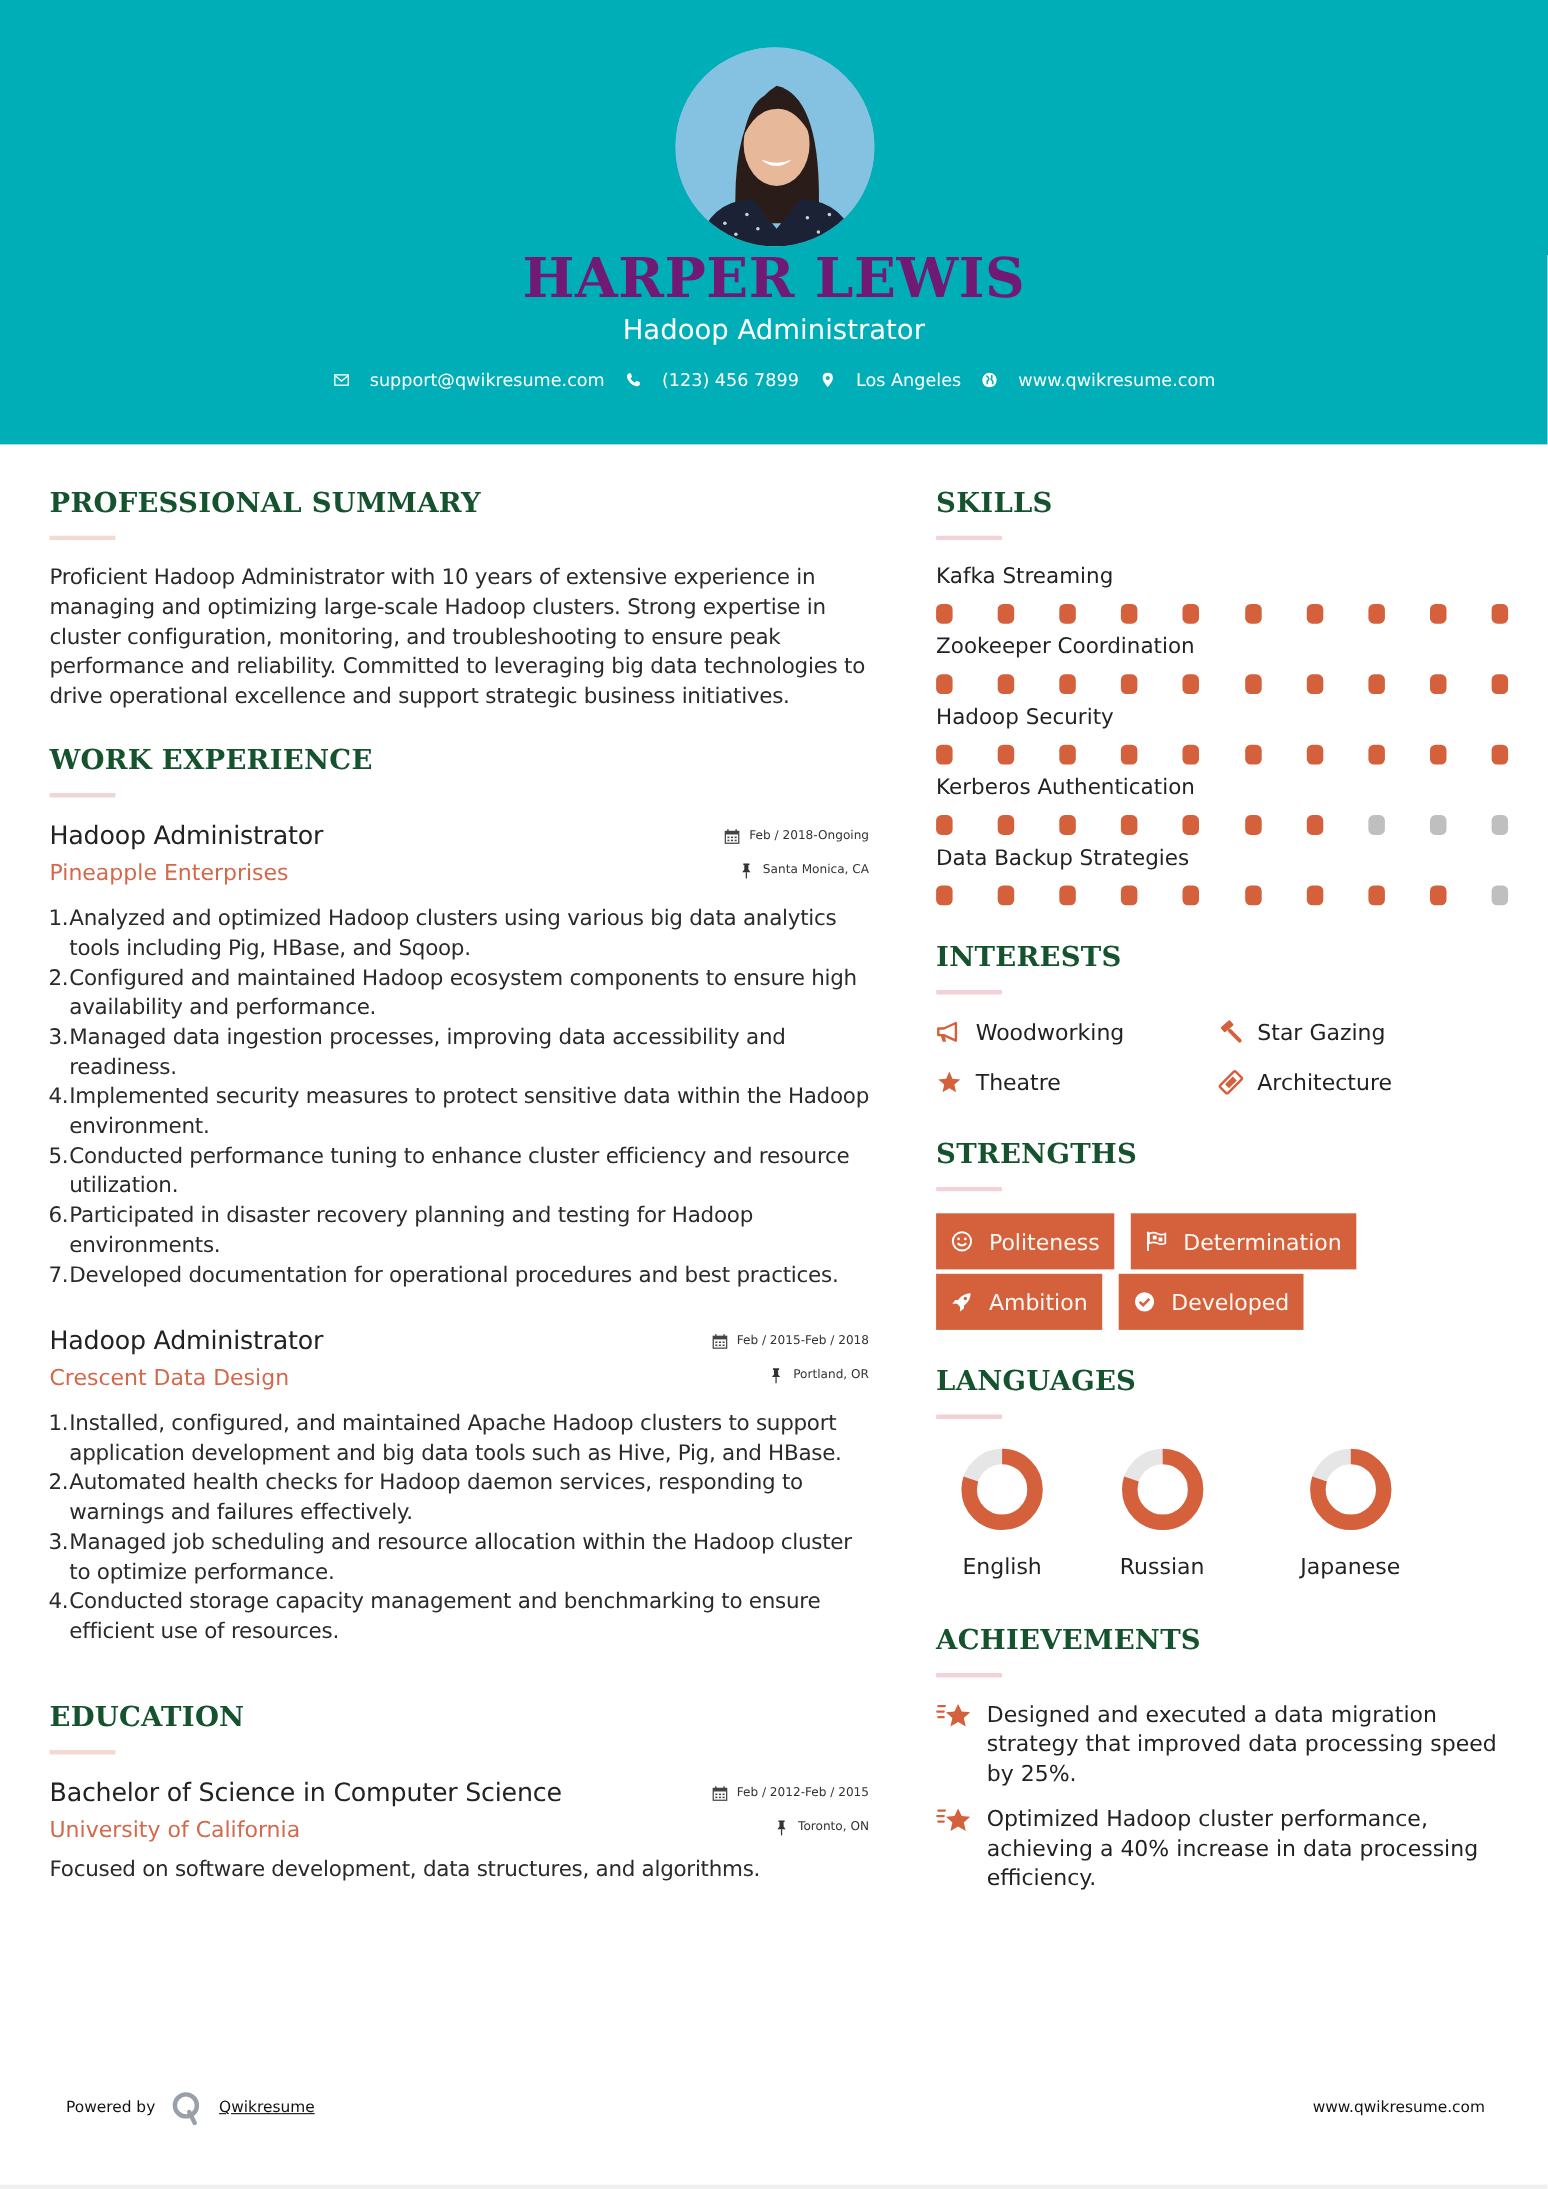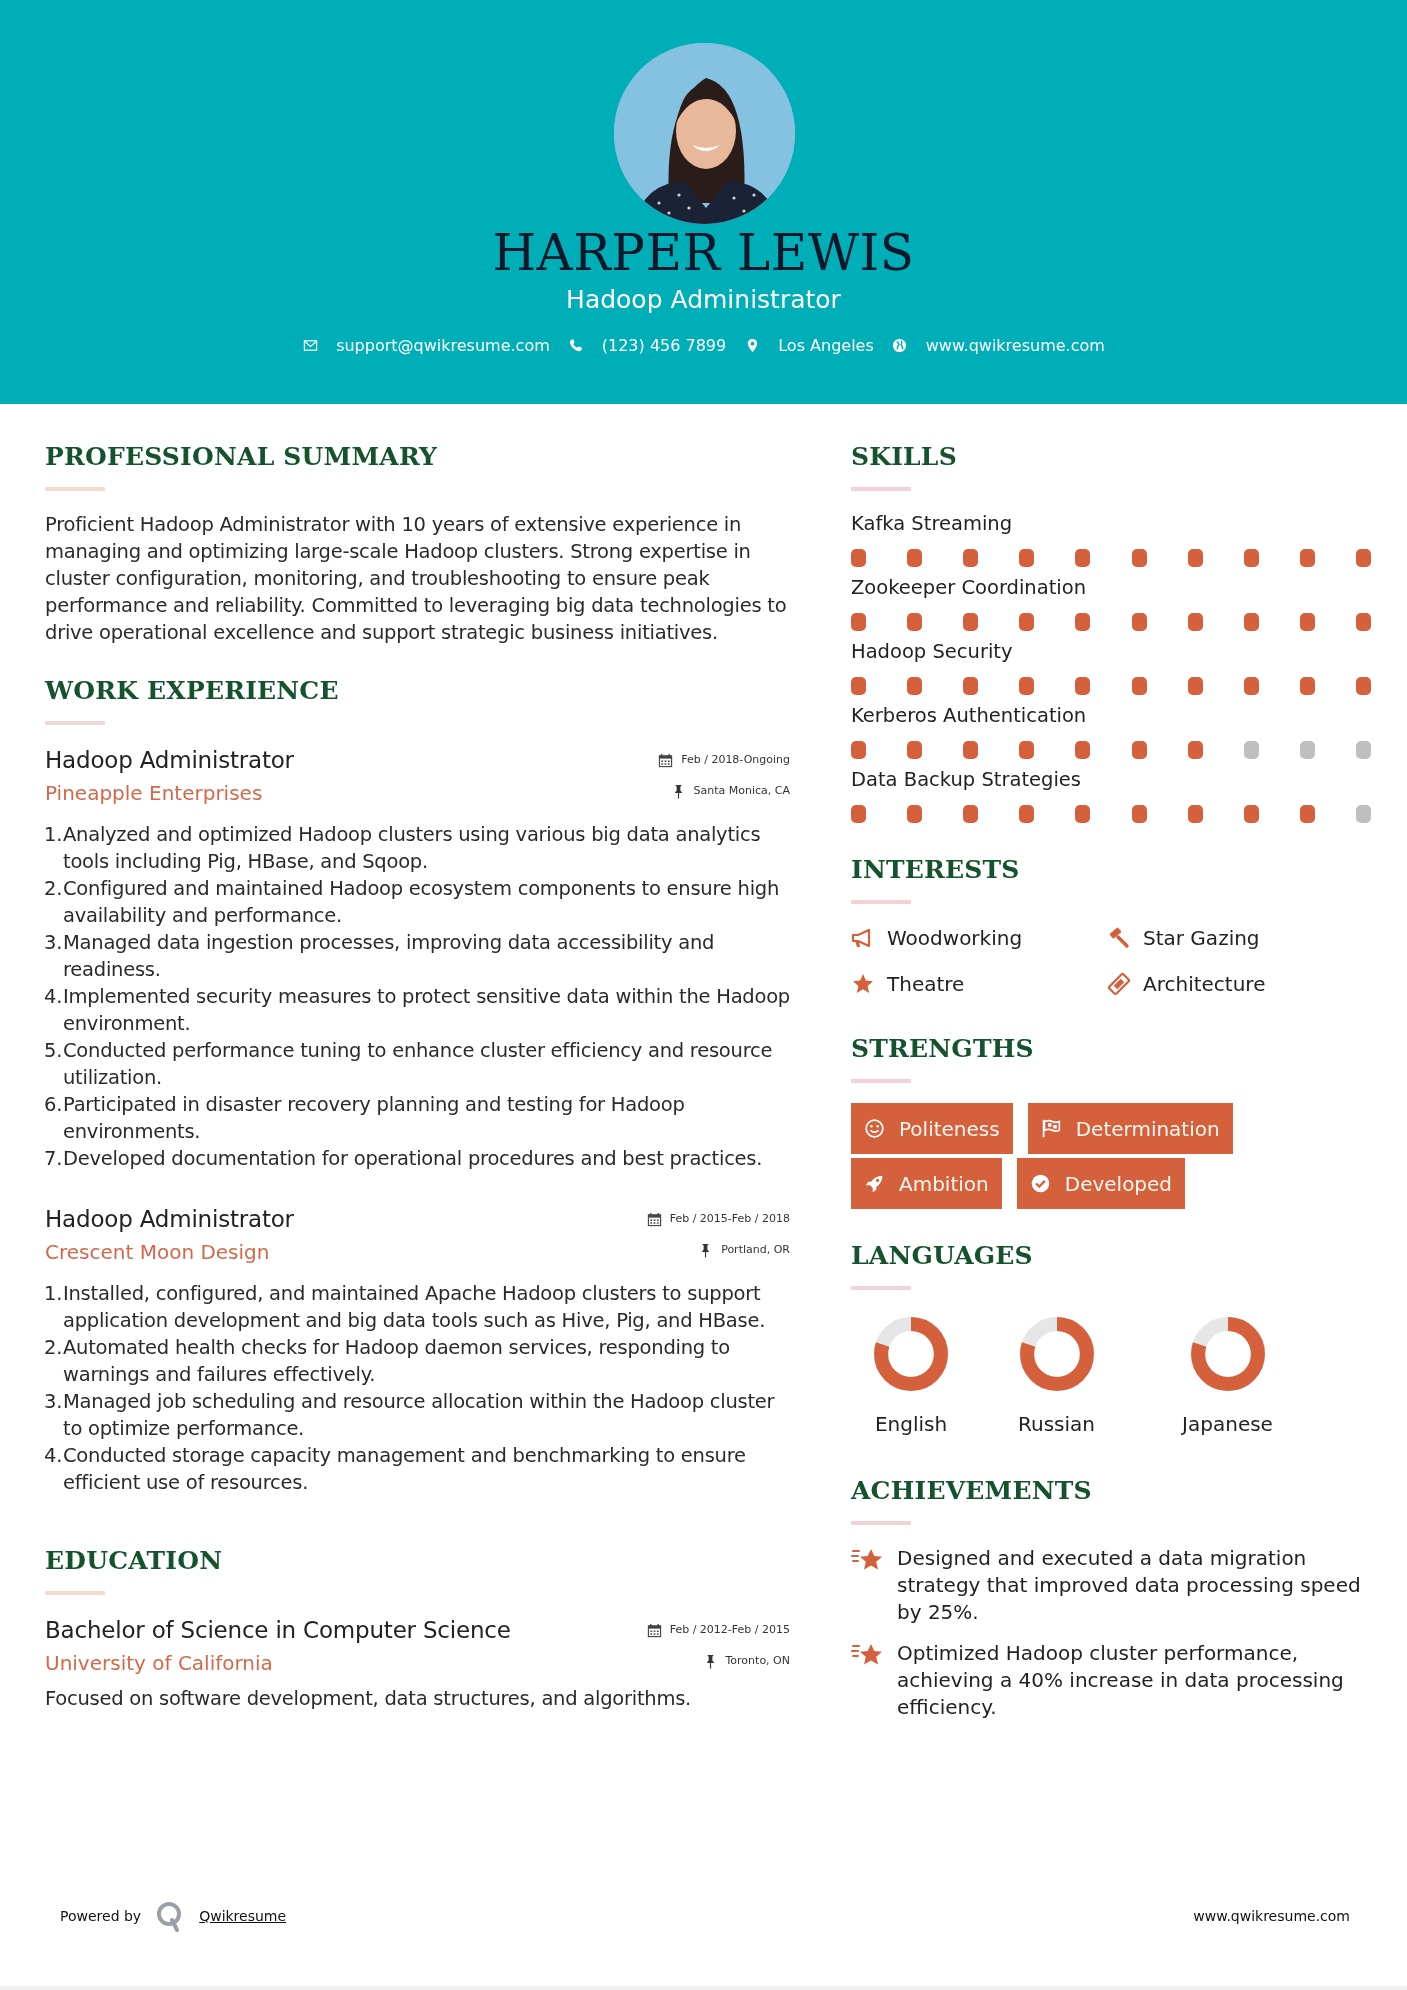--- a/index.html
+++ b/index.html
@@ -3,21 +3,21 @@
 <meta charset="utf-8">
 <style>
   * { box-sizing: border-box; margin: 0; padding: 0; }
   html, body { width: 1407px; height: 1990px; background: #ffffff; overflow: hidden; }
   body { font-family: "DejaVu Sans", sans-serif; color: #222222; position: relative; }
 
   
   .header { position: absolute; left: 0; top: 0; width: 1407px; height: 404px; background: #00aeb8; }
   .avatar { position: absolute; left: 614px; top: 43px; width: 181px; height: 181px; border-radius: 50%; background: #85c1e0; overflow: hidden; }
   .avatar svg { width: 100%; height: 100%; display: block; }
-  .name { position: absolute; left: 0; top: 224px; width: 1407px; text-align: center; font-family: "DejaVu Serif", serif; font-weight: normal; font-size: 50px; color: #0f172a; letter-spacing: 0.5px; line-height: 58px; }
+  .name { position: absolute; left: 0; top: 224px; width: 1407px; text-align: center; font-family: "DejaVu Serif", serif; font-weight: bold; font-size: 50px; color: #701a75; letter-spacing: 0.5px; line-height: 58px; }
   .title { position: absolute; left: 0; top: 283px; width: 1407px; text-align: center; font-size: 25px; color: #ffffff; line-height: 34px; }
   .contacts { position: absolute; left: 0; top: 336px; width: 1407px; display: flex; justify-content: center; align-items: center; gap: 0; font-size: 16px; color: #ffffff; }
   .contact { display: flex; align-items: center; margin: 0 9px; }
   .contact .ico { width: 16px; height: 16px; margin-right: 18px; display: inline-flex; align-items: center; justify-content: center; }
   .contact .ico svg { width: 15px; height: 15px; }
 
   
   .left { position: absolute; left: 45px; top: 440px; width: 745px; }
   .right { position: absolute; left: 851px; top: 440px; width: 520px; }
 
@@ -204,21 +204,21 @@
                 <rect x="10.5" y="8" width="2" height="1.5"></rect>
                 <rect x="3.5" y="11" width="2" height="1.5"></rect>
                 <rect x="7" y="11" width="2" height="1.5"></rect>
                 <rect x="10.5" y="11" width="2" height="1.5"></rect>
               </g>
             </svg>
           <span>Feb / 2015-Feb / 2018</span>
         </div>
       </div>
       <div class="job-sub">
-        <div class="job-company">Crescent Moon Design</div>
+        <div class="job-company">Crescent Data Design</div>
         <div class="job-meta">
           <svg viewBox="0 0 16 16">
               <path d="M5 1 H11 V2.5 H10 V7 L12 9.5 H4 L6 7 V2.5 H5 Z" fill="#333"></path>
               <rect x="7.4" y="9.5" width="1.2" height="6" fill="#333"></rect>
             </svg>
           <span>Portland, OR</span>
         </div>
       </div>
       <ul class="bullets">
         <li><span class="num">1.</span><span>Installed, configured, and maintained Apache Hadoop clusters to support application development and big data tools such as Hive, Pig, and HBase.</span></li>

